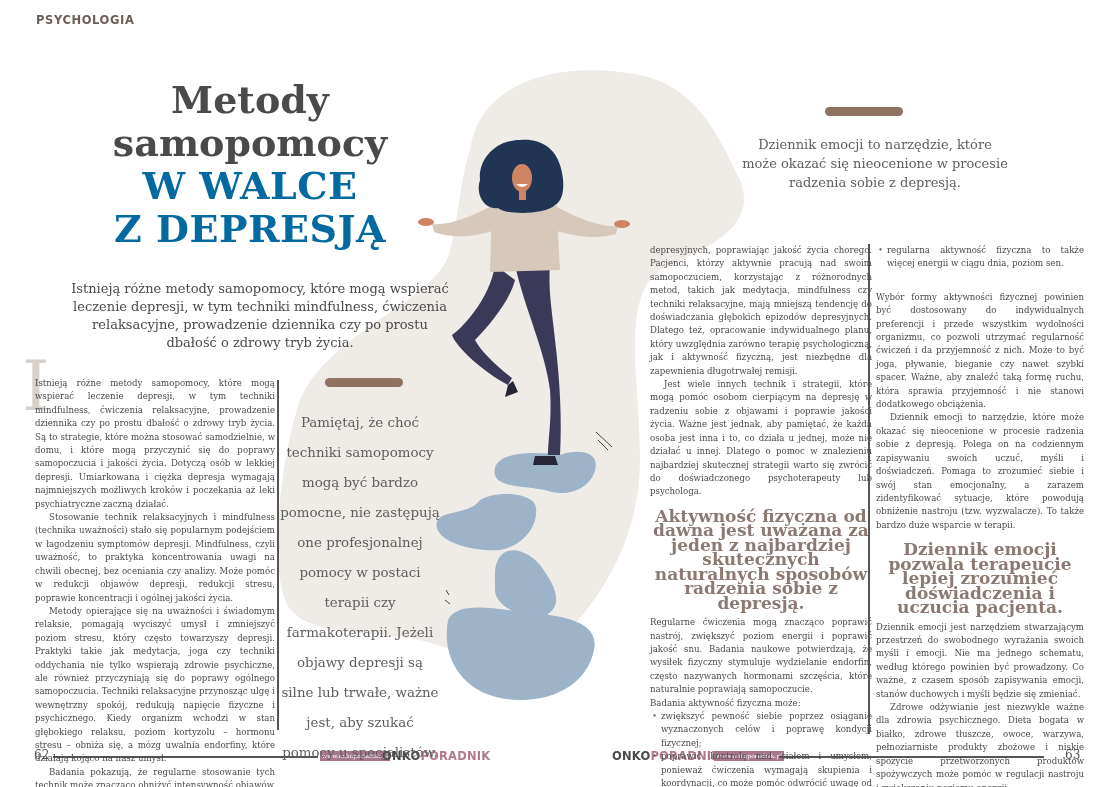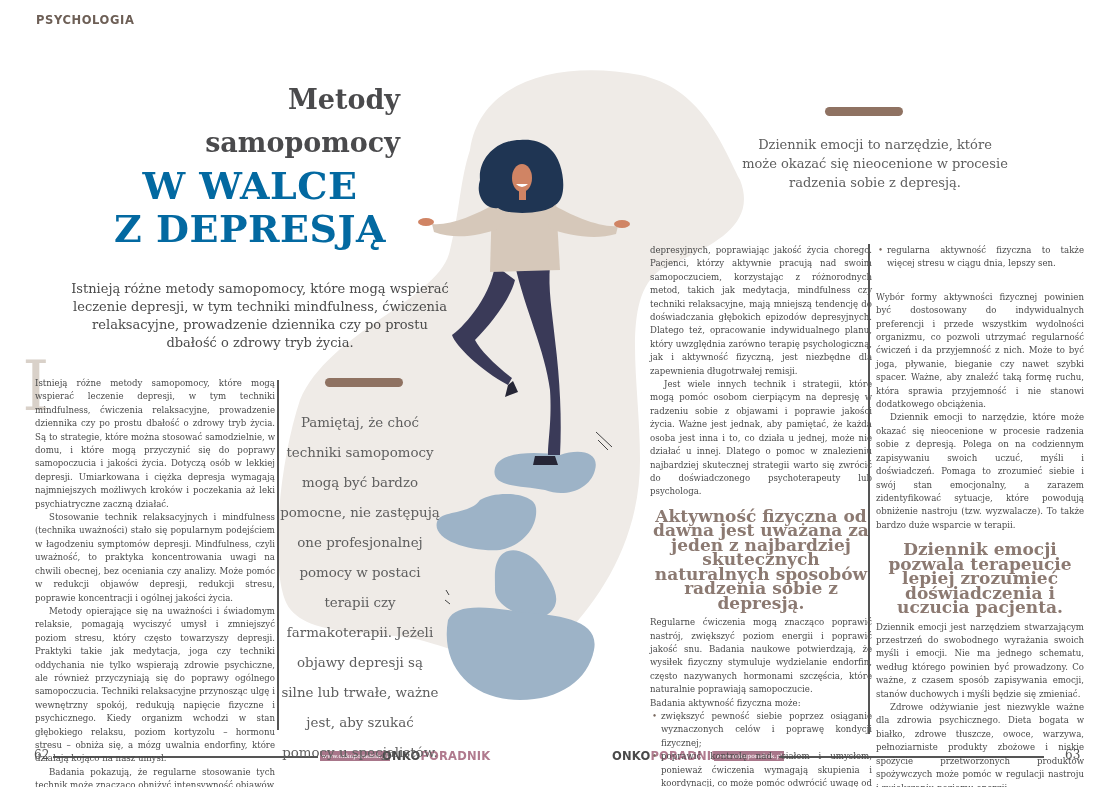--- a/index.html
+++ b/index.html
@@ -7,21 +7,21 @@
   body { position: relative; font-family: "DejaVu Serif", serif; color: #3a3a3a; }
 
   .section-label {
     position: absolute; left: 36px; top: 13px;
     font-family: "DejaVu Sans", sans-serif; font-weight: bold;
     font-size: 11.5px; letter-spacing: 0.6px; color: #6d5f56;
   }
 
   .title { position: absolute; left: 100px; top: 78px; width: 300px; text-align: center; z-index: 2;
     font-family: "DejaVu Serif", serif; line-height: 43px; }
-  .title .t1 { font-size: 27px; color: #4a4a4c; display: block; text-align: right; }
+  .title .t1 { font-size: 38px; color: #4a4a4c; display: block; }
   .title .t2 { font-size: 38px; color: #0369a1; display: block; letter-spacing: 0.5px; }
 
   .lead { position: absolute; left: 70px; top: 280px; width: 380px; text-align: center; z-index: 2;
     font-family: "DejaVu Serif", serif; font-size: 13px; line-height: 18px; color: #4a4a4a; }
 
   .drop-i { position: absolute; left: 22px; top: 358px; width: 30px; height: 56px;
     font-family: "DejaVu Serif", serif; font-size: 70px; line-height: 56px; color: #d9d1c9; z-index: 1; }
 
   .col { position: absolute; font-family: "DejaVu Serif", serif; font-size: 8.6px; line-height: 13.4px;
     color: #4a4a4a; text-align: justify; z-index: 2; hyphens: auto; }
@@ -124,21 +124,21 @@
   <ul>
     <li>zwiększyć pewność siebie poprzez osiąganie wyznaczonych celów i poprawę kondycji fizycznej;</li>
     <li>poprawić kontrolę nad ciałem i umysłem, ponieważ ćwiczenia wymagają skupienia i koordynacji, co może pomóc odwrócić uwagę od negatywnych myśli;</li>
     <li>zmniejszyć poziom stresu – aktywność fizyczna redukuje poziom kortyzolu, hormonu stresu, co przyczynia się do ogólnego spokoju i relaksu;</li>
   </ul>
 </div>
 <div class="vline" style="left:868px; top:244px; height:490px;"></div>
 
 <div class="col col4">
   <ul>
-    <li>regularna aktywność fizyczna to także więcej stresu w ciągu dnia, lepszy sen.</li>
+    <li>regularna aktywność fizyczna to także więcej energii w ciągu dnia, poziom sen.</li>
   </ul>
   <p class="gap">Wybór formy aktywności fizycznej powinien być dostosowany do indywidualnych preferencji i przede wszystkim wydolności organizmu, co pozwoli utrzymać regularność ćwiczeń i da przyjemność z nich. Może to być joga, pływanie, bieganie czy nawet szybki spacer. Ważne, aby znaleźć taką formę ruchu, która sprawia przyjemność i nie stanowi dodatkowego obciążenia.</p>
   <p class="ind">Dziennik emocji to narzędzie, które może okazać się nieocenione w procesie radzenia sobie z depresją. Polega on na codziennym zapisywaniu swoich uczuć, myśli i doświadczeń. Pomaga to zrozumieć siebie i swój stan emocjonalny, a zarazem zidentyfikować sytuacje, które powodują obniżenie nastroju (tzw. wyzwalacze). To także bardzo duże wsparcie w terapii.</p>
   <h2 class="subhead">Dziennik emocji pozwala terapeucie lepiej zrozumieć doświadczenia i uczucia pacjenta.</h2>
   <p>Dziennik emocji jest narzędziem stwarzającym przestrzeń do swobodnego wyrażania swoich myśli i emocji. Nie ma jednego schematu, według którego powinien być prowadzony. Co ważne, z czasem sposób zapisywania emocji, stanów duchowych i myśli będzie się zmieniać.</p>
   <p class="ind">Zdrowe odżywianie jest niezwykle ważne dla zdrowia psychicznego. Dieta bogata w białko, zdrowe tłuszcze, owoce, warzywa, pełnoziarniste produkty zbożowe i niskie spożycie przetworzonych produktów spożywczych może pomóc w regulacji nastroju i zwiększaniu poziomu energii.</p>
   <p class="ind"><span>Słuchanie muzyki, czytanie książek, oglądanie filmów – to aktywności, które mogą pomóc w odwróceniu uwagi od negatywnych myśli i poprawić nastrój.</span></p>
 </div>
 
 <div class="page-num" style="left:34px;">62</div>

